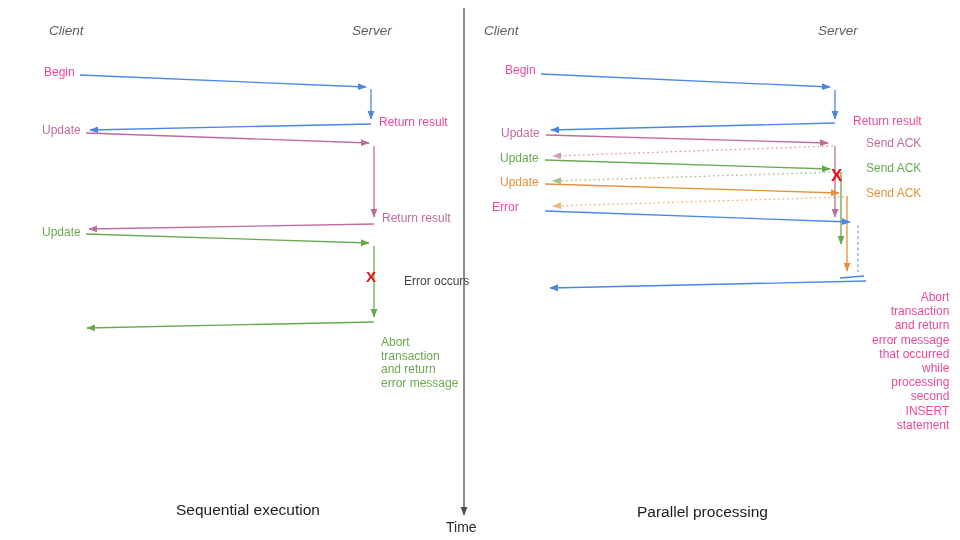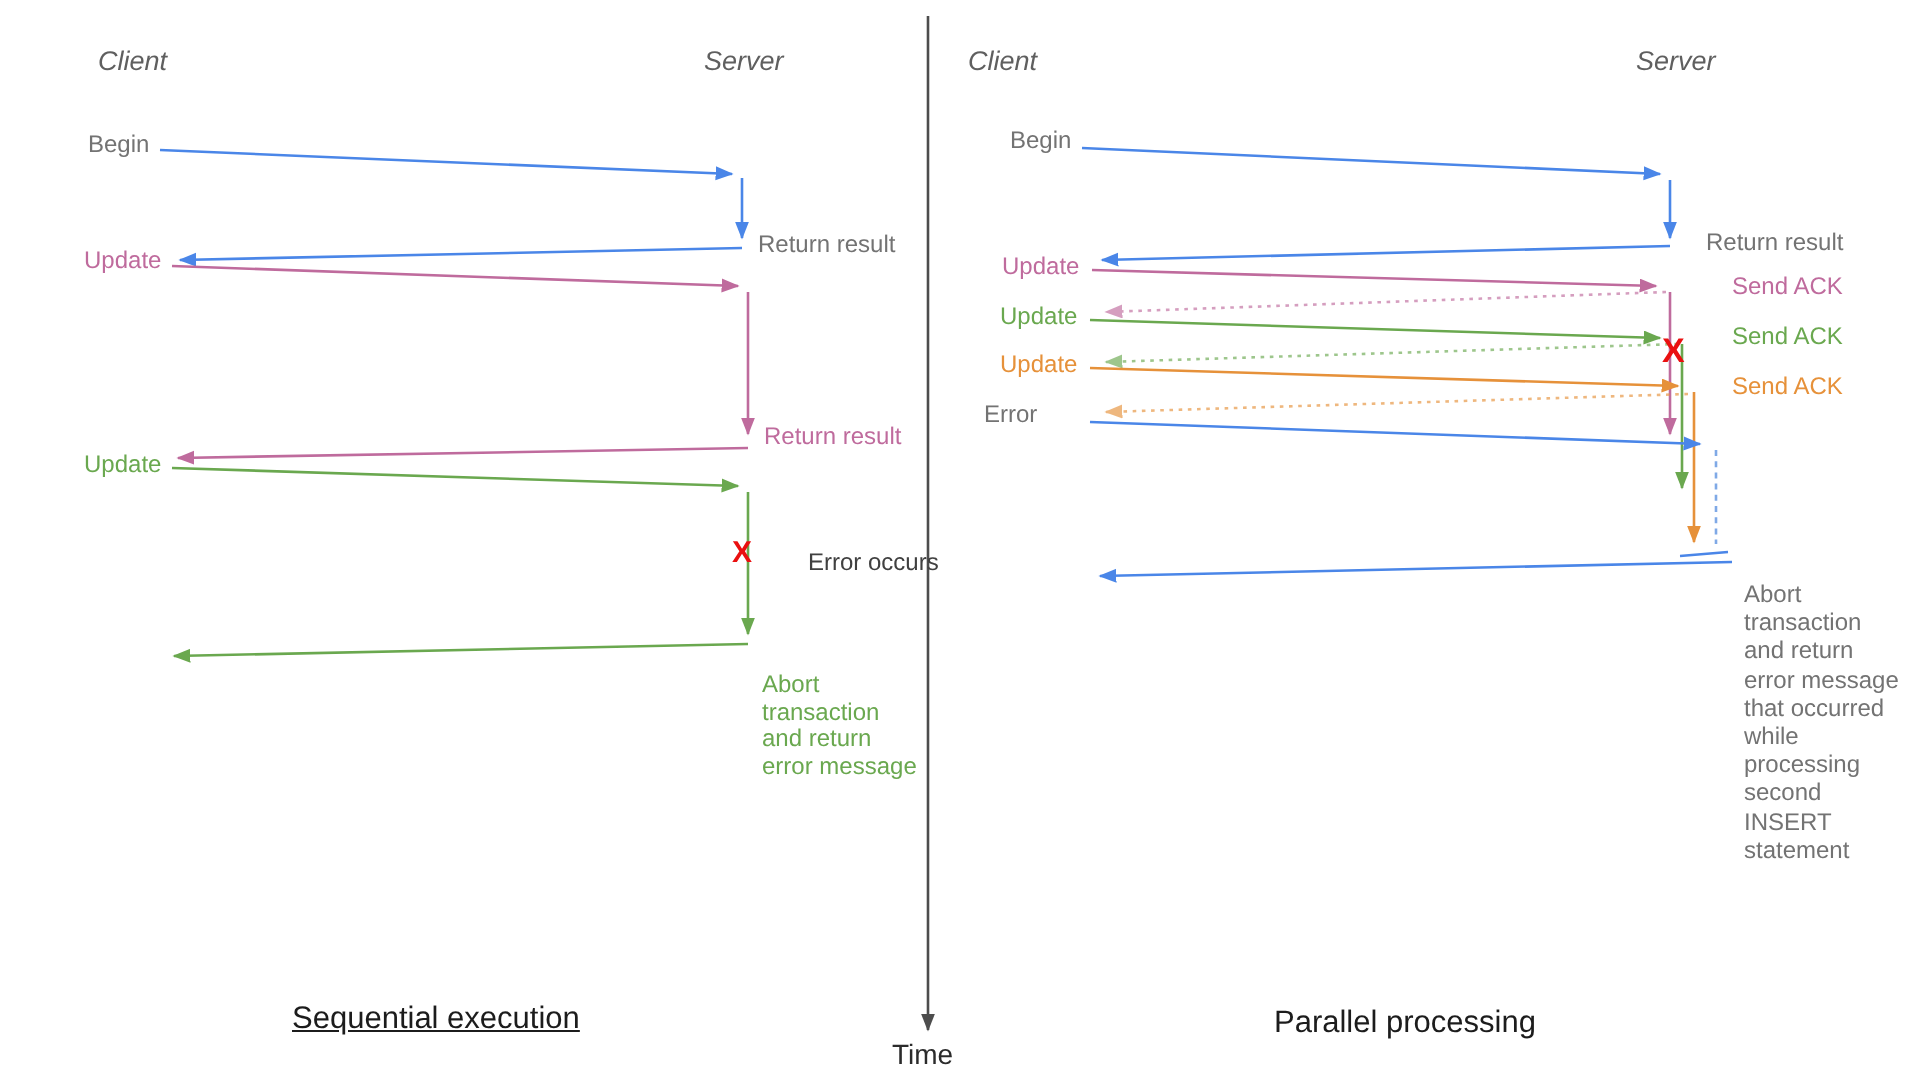--- a/index.html
+++ b/index.html
@@ -2,21 +2,21 @@
 <html><head>
 <meta charset="utf-8">
 <style>
   html,body{margin:0;padding:0;background:#ffffff;}
   .canvas{
     position:relative;width:960px;height:540px;background:#ffffff;
     font-family:"Liberation Sans",sans-serif;overflow:hidden;border-radius:25px;
   }
   .lbl{position:absolute;font-size:12px;line-height:12px;white-space:nowrap;}
   .hdr{font-size:13.5px;font-style:italic;color:#5f5f5f;}
-  .blue{color:#737373;}
+  .blue{color:#ec4899;text-align:right;}
   .pink{color:#bf6b9d;}
   .green{color:#6aa84f;}
   .orange{color:#e6913a;}
   .red{color:#404040;margin-left:22px;}
   .note{white-space:pre-line;font-size:12px;margin-top:24px;}
   .note-left{line-height:13.6px;}
   .note-right{line-height:14.2px;}
   .xmark{font-weight:bold;color:#ea1010;}
   .xmark-left{font-size:15px;}
   .xmark-right{font-size:17px;}
@@ -99,21 +99,21 @@
   <div class="lbl green" style="left:42px;top:226px;">Update</div>
 
   <div class="lbl xmark xmark-left" style="left:366px;top:271px;">X</div>
   <div class="lbl red" style="left:382px;top:275px;">Error occurs</div>
 
   <div class="lbl green note note-left" style="left:381px;top:312px;">Abort
 transaction
 and return
 error message</div>
 
-  <div class="lbl caption" style="left:146px;top:504px;text-decoration:underline;">Sequential execution</div>
+  <div class="lbl caption" style="left:176px;top:504px;">Sequential execution</div>
 
   <div class="lbl hdr" style="left:484px;top:25px;">Client</div>
   <div class="lbl hdr" style="left:818px;top:25px;">Server</div>
 
   <div class="lbl blue" style="left:505px;top:64px;">Begin</div>
   <div class="lbl blue" style="left:853px;top:115px;">Return result</div>
 
   <div class="lbl pink" style="left:501px;top:127px;">Update</div>
   <div class="lbl pink" style="left:866px;top:137px;">Send ACK</div>
 

